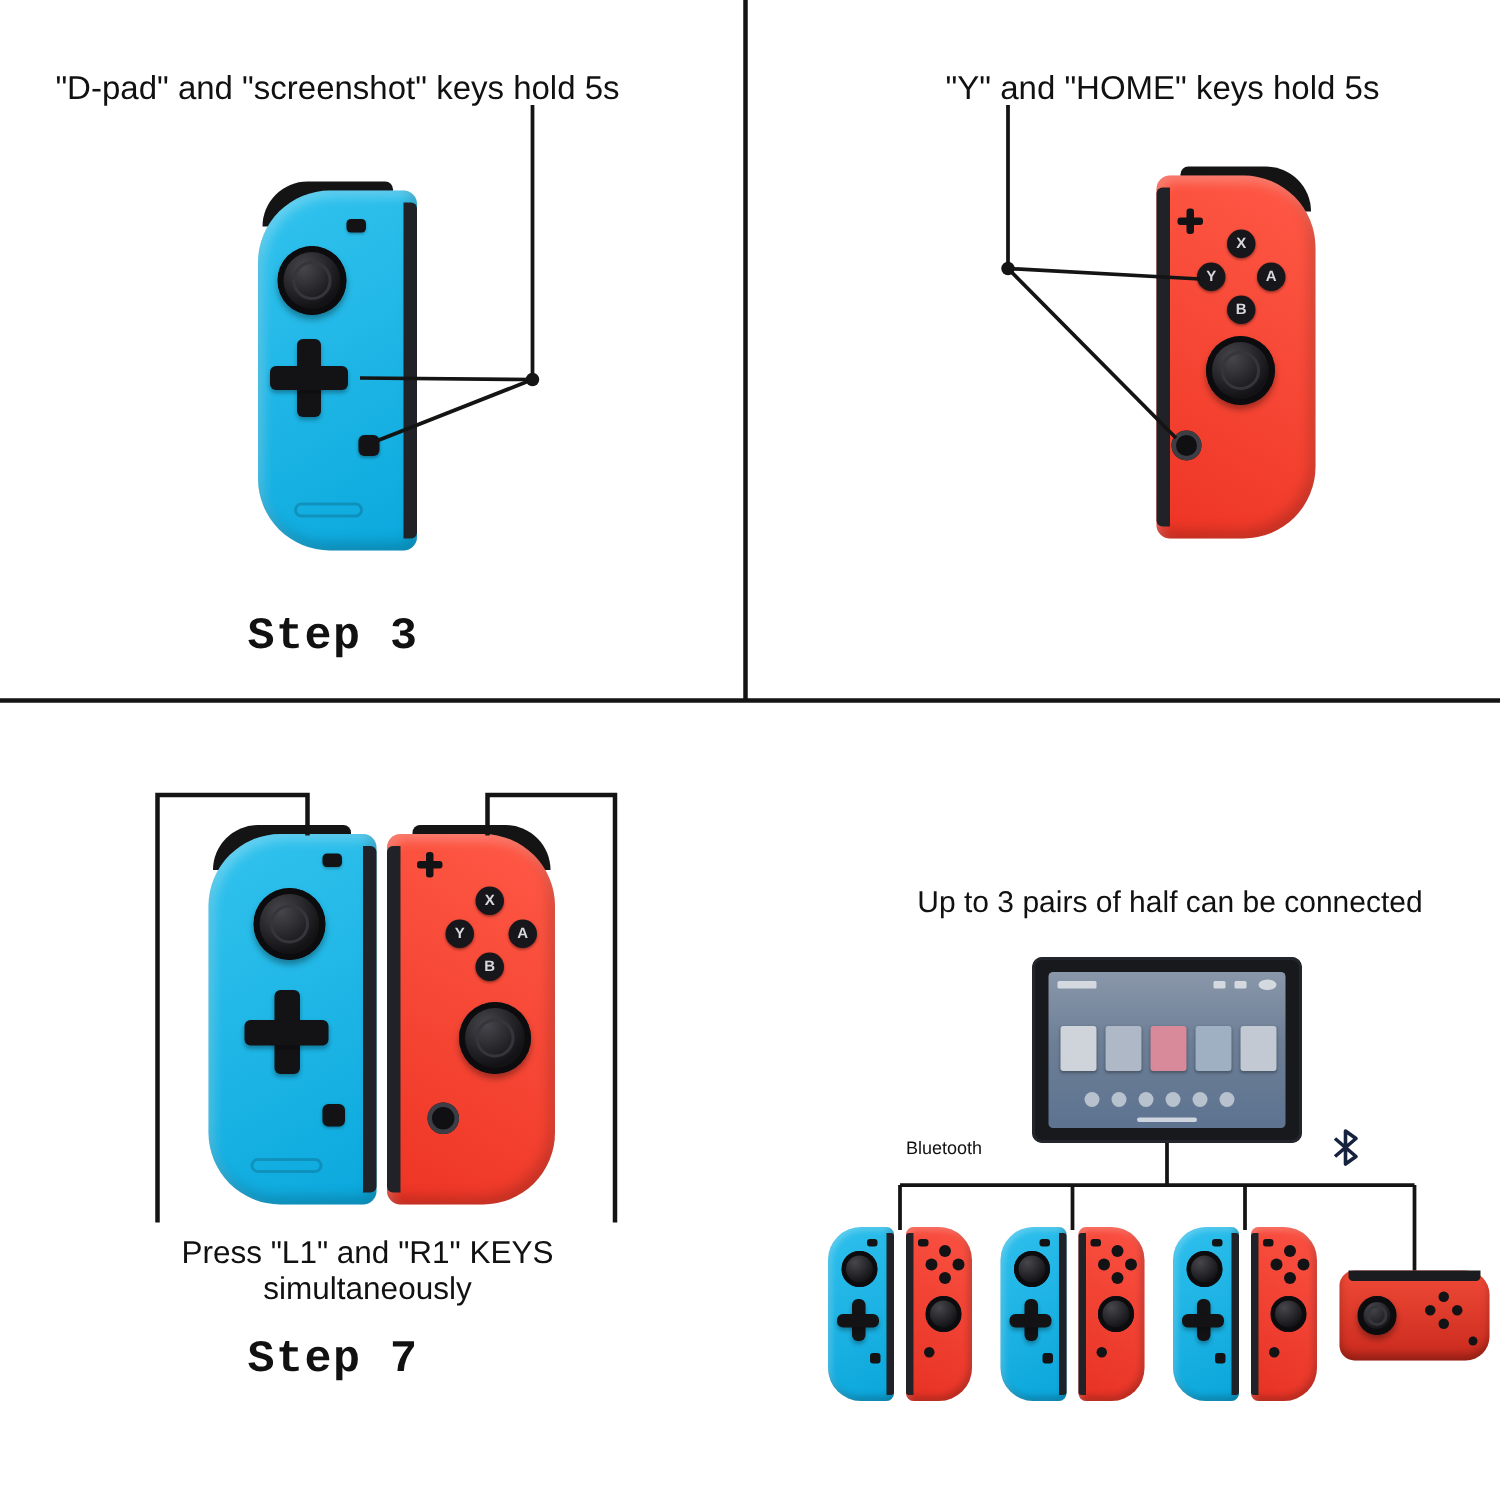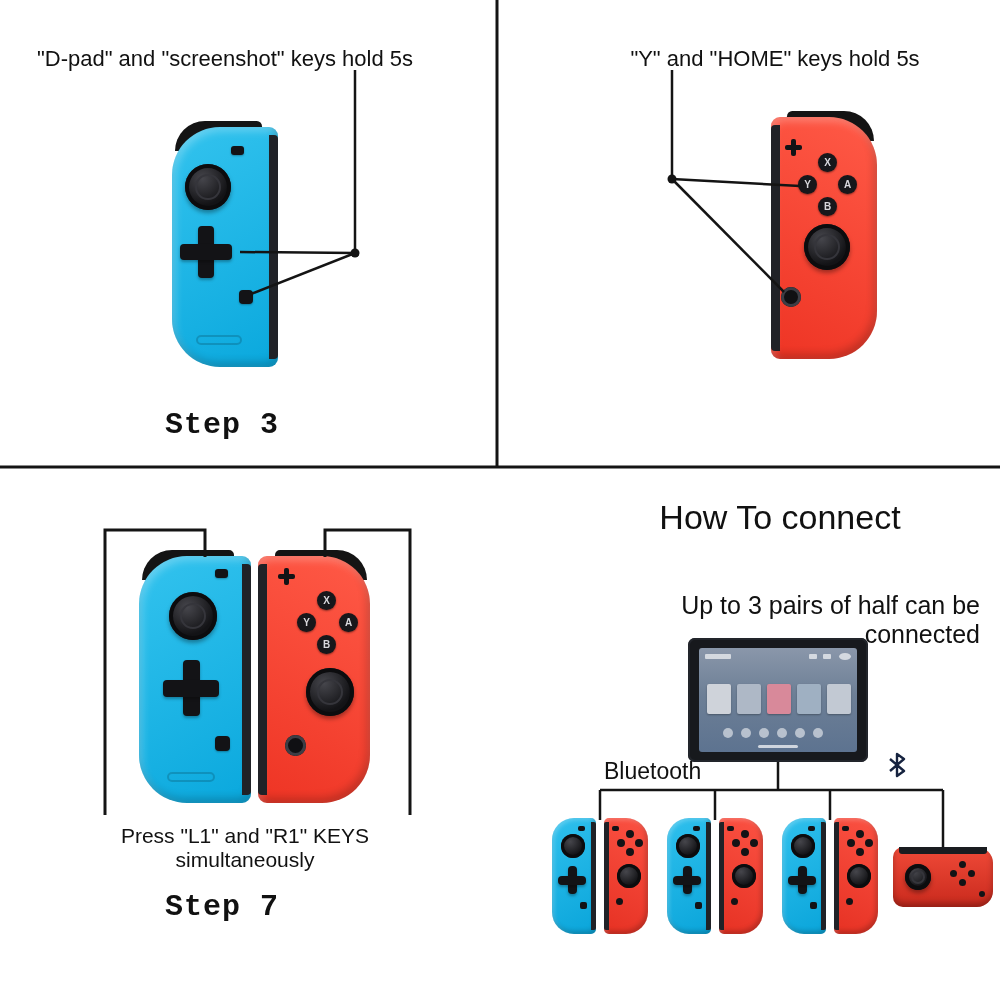--- a/index.html
+++ b/index.html
@@ -5,22 +5,22 @@
   html,body { margin:0; padding:0; background:#fff; }
   .page { position:relative; width:1000px; height:1000px; background:#ffffff; overflow:hidden;
           font-family:"Liberation Sans", sans-serif; color:#111; }
   .page * { box-sizing:border-box; }
 
   
   .caption    { position:absolute; text-align:center; font-size:22px; font-weight:400; }
   .step-label { position:absolute; text-align:center; font:700 30px "Liberation Mono", monospace; letter-spacing:1px; }
   .h1 { position:absolute; text-align:center; font-size:34px; font-weight:400; }
   .h2 { position:absolute; text-align:center; font-size:23px; font-weight:400; }
-  .h3 { position:absolute; text-align:right; font-size:25px; font-weight:400; }
-  .bt-label { position:absolute; font-size:23px; }
+  .h3 { position:absolute; text-align:center; font-size:20px; font-weight:400; }
+  .bt-label { position:absolute; font-size:12px; }
 
   
   .overlay { position:absolute; left:0; top:0; z-index:50; pointer-events:none; }
 
   
   .jc { position:absolute; }
   .jc .shoulder { position:absolute; background:#141414; z-index:0; }
   .jc .body { position:absolute; inset:0; z-index:1;
               box-shadow: inset -3px -5px 9px rgba(0,0,0,.20), inset 3px 4px 8px rgba(255,255,255,.28); }
   .jc-left  .body { border-radius:48px 9px 9px 48px; background:linear-gradient(150deg,#33c3ee,#0aa8dd); }
@@ -166,21 +166,20 @@
     <div class="part fbtn" style="left:81px; top:57px;">A</div>
     <div class="part fbtn" style="left:59px; top:79px;">B</div>
     <div class="part stick" style="left:48px; top:112px; width:48px; height:48px;"></div>
     <div class="part home" style="left:27px; top:179px; width:21px; height:21px;"></div>
   </div>
 
   <div class="caption" style="left:55px; top:824px; width:380px; font-size:21px;">Press "L1" and "R1" KEYS simultaneously</div>
 
   <div class="step-label" style="left:122px; top:890px; width:200px;">Step 7</div>
 
-  <div class="h1" style="left:580px; top:498px; width:400px;">How To connect</div>
   <div class="h3" style="left:580px; top:591px; width:400px;">Up to 3 pairs of half can be connected</div>
 
   <div class="console">
     <div class="screen">
       <div class="scr-bit" style="left:6px;  top:6px; width:26px; height:5px;"></div>
       <div class="scr-bit" style="left:110px; top:6px; width:8px; height:5px;"></div>
       <div class="scr-bit" style="left:124px; top:6px; width:8px; height:5px;"></div>
       <div class="scr-bit" style="left:140px; top:5px; width:12px; height:7px; border-radius:50%;"></div>
       <div class="tile" style="left:8px;   background:#cfd3da;"></div>
       <div class="tile" style="left:38px;  background:#aeb8c6;"></div>

